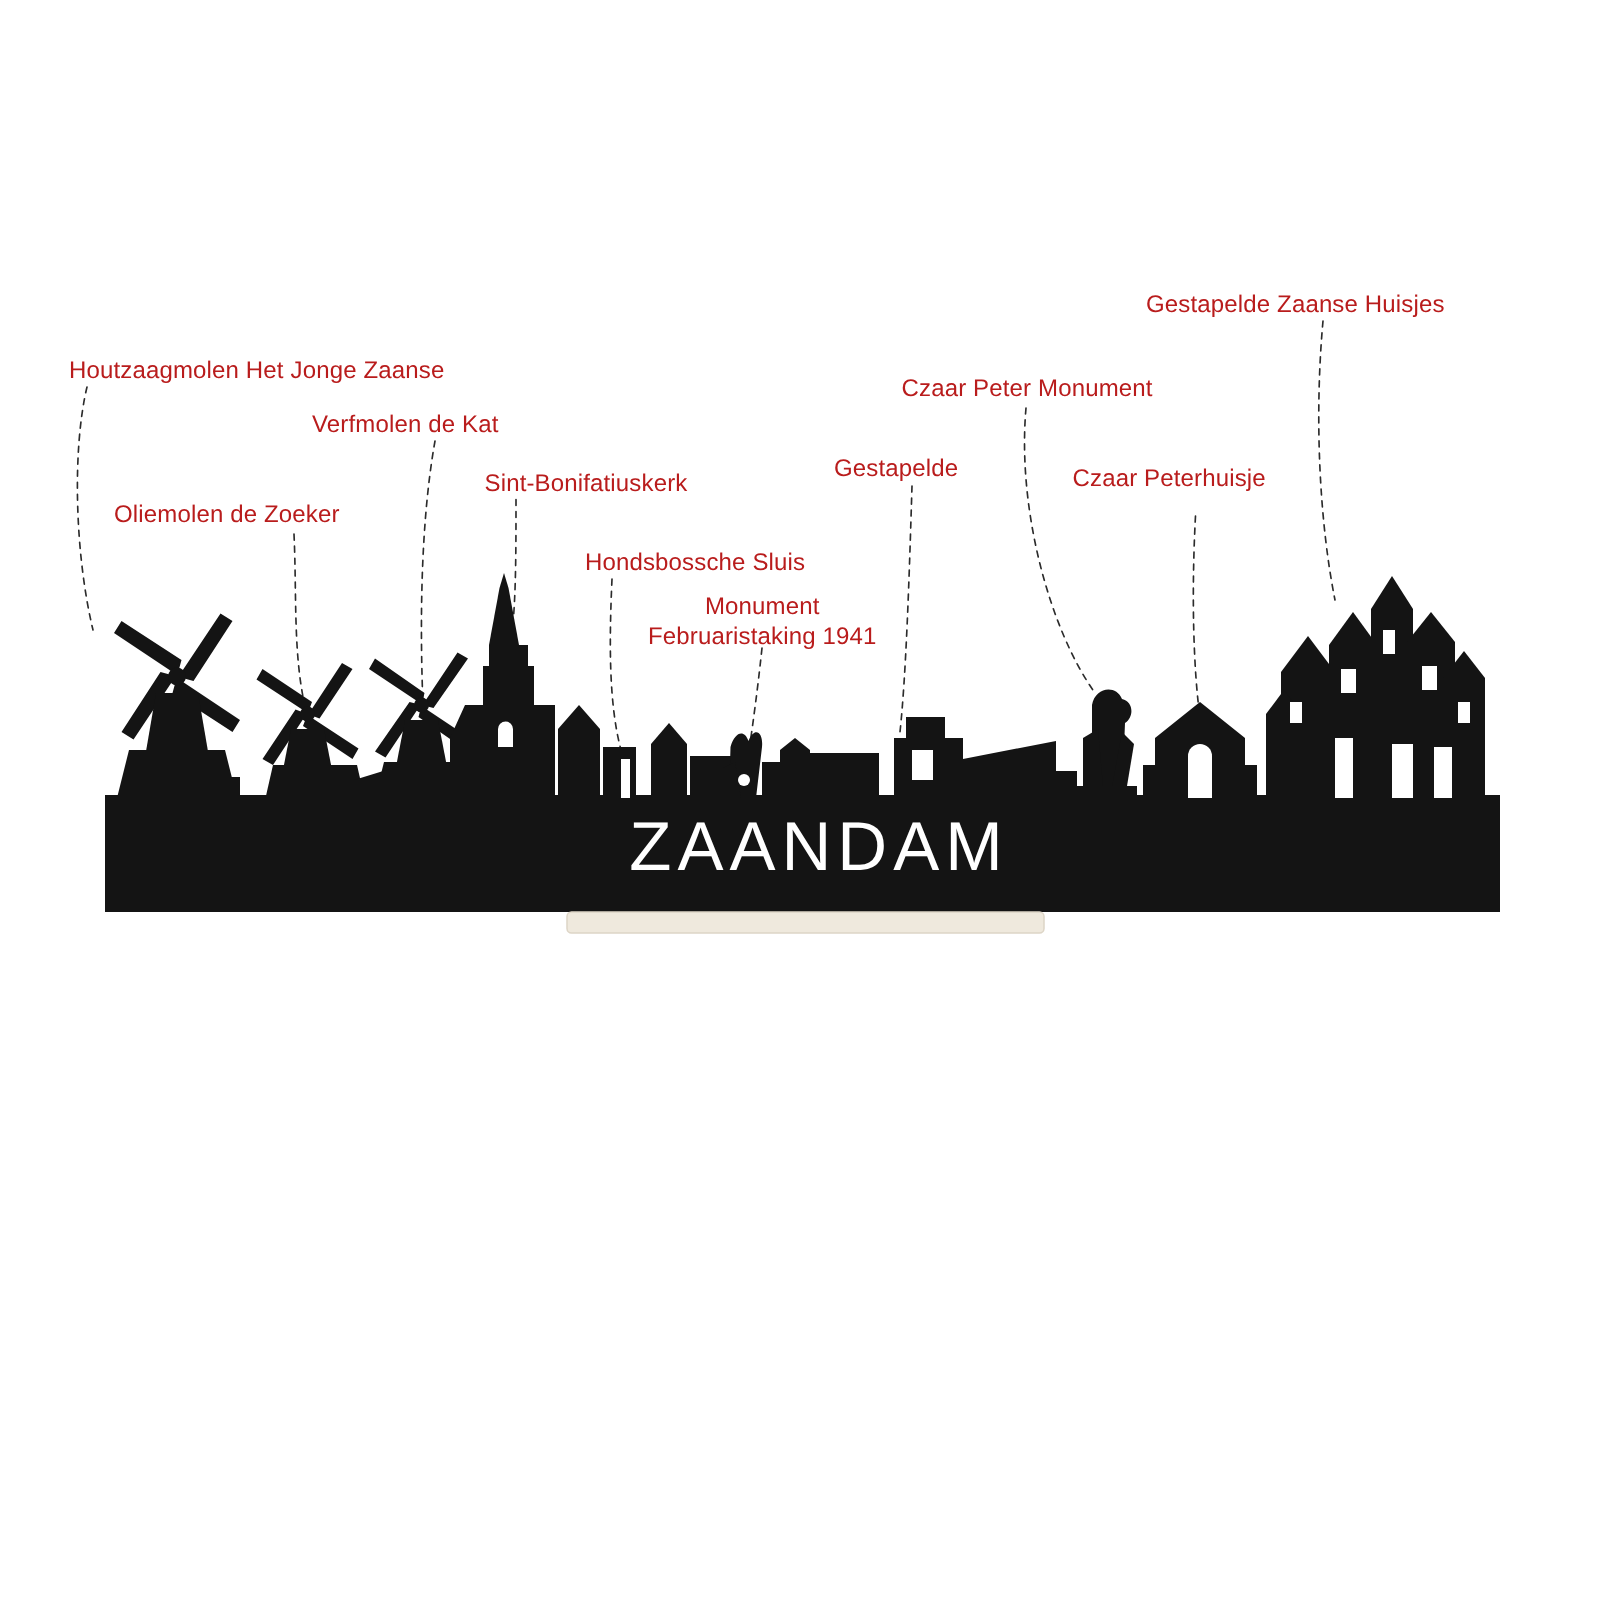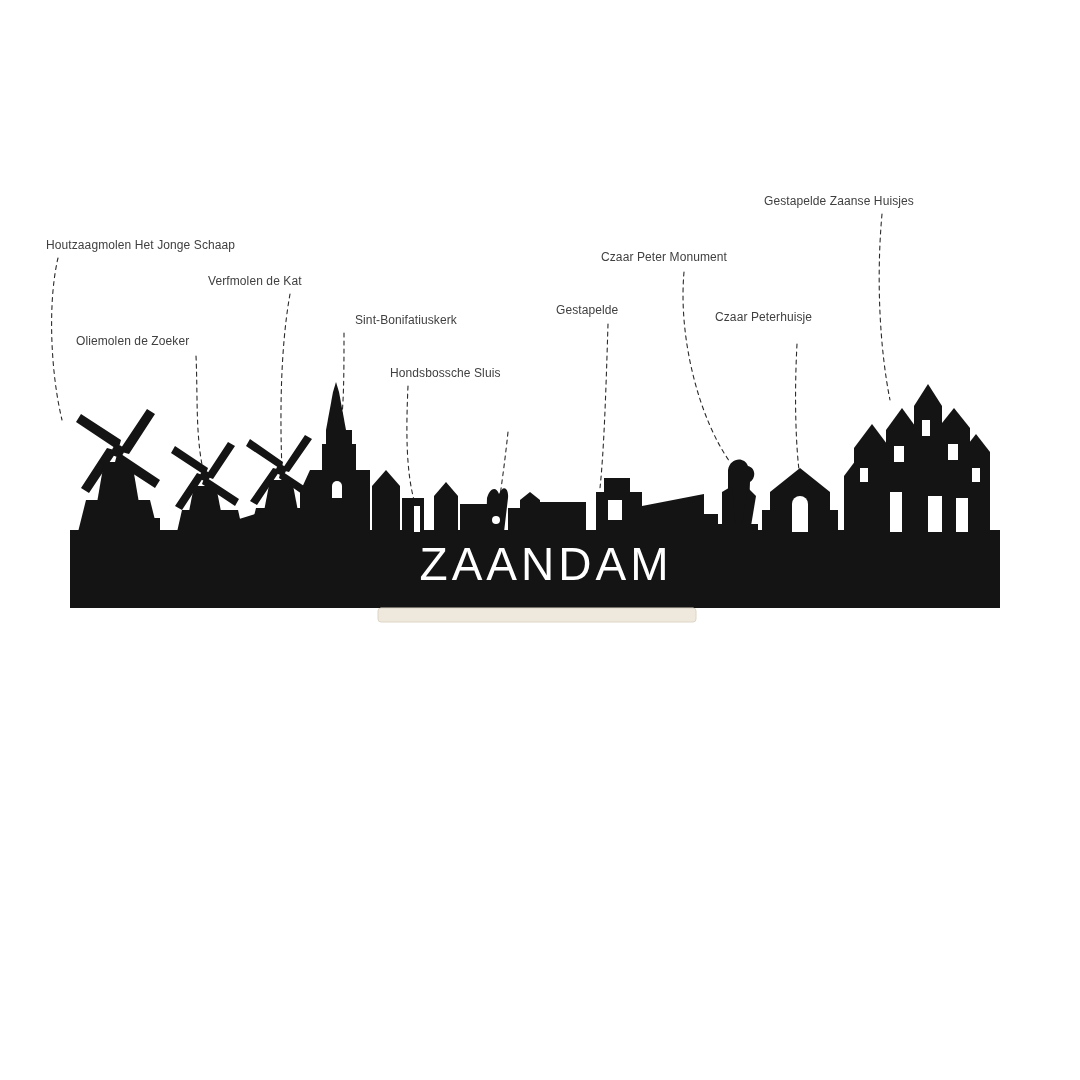--- a/index.html
+++ b/index.html
@@ -16,22 +16,22 @@
   }
   #stage {
     position: absolute;
     left: 0; top: 0;
     width: 1080px;
     height: 1080px;
   }
   .label {
     position: absolute;
     font-family: "Liberation Sans", sans-serif;
-    font-size: 12px;
-    color: #404040;
+    font-size: 16px;
+    color: #b91c1c;
     white-space: pre;
     line-height: 1.28;
     letter-spacing: 0.1px;
   }
   .label.center { text-align: center; }
   svg { display: block; }
   #leaders, #skyline {
     position: absolute;
     left: 0; top: 0;
     width: 1080px;
@@ -167,30 +167,32 @@
       <path d="M890 492 h12 v40 h-12 z" fill="#ffffff"></path>
       <path d="M928 496 h14 v36 h-14 z" fill="#ffffff"></path>
       <path d="M956 498 h12 v34 h-12 z" fill="#ffffff"></path>
     </g>
 
     <text x="546" y="580" text-anchor="middle" font-family="Liberation Sans, sans-serif" font-size="46" letter-spacing="4" fill="#ffffff">ZAANDAM</text>
 
     <rect class="stand" x="378" y="608" width="318" height="14" rx="3"></rect>
   </svg>
 
-  <div class="label" style="left:46px; top:238px;">Houtzaagmolen Het Jonge Schaap</div>
+  <div class="label" style="left:46px; top:238px;">Houtzaagmolen Het Jonge Zaanse</div>
 
   <div class="label" style="left:76px; top:334px;text-align:right;">Oliemolen de Zoeker</div>
 
   <div class="label" style="left:208px; top:274px;text-align:center;">Verfmolen de Kat</div>
 
-  <div class="label" style="left:323px; top:313px;margin-left:32px;">Sint-Bonifatiuskerk</div>
+  <div class="label" style="left:323px; top:313px;">Sint-Bonifatiuskerk</div>
 
   <div class="label" style="left:390px; top:366px;">Hondsbossche Sluis</div>
 
+  <div class="label center" style="left:432px; top:395px;">Monument
+Februaristaking 1941</div>
 
   <div class="label" style="left:556px; top:303px;">Gestapelde</div>
 
   <div class="label" style="left:601px; top:250px;text-align:center;">Czaar Peter Monument</div>
 
   <div class="label" style="left:715px; top:310px;">Czaar Peterhuisje</div>
 
   <div class="label" style="left:764px; top:194px;">Gestapelde Zaanse Huisjes</div>
 
 </div>

